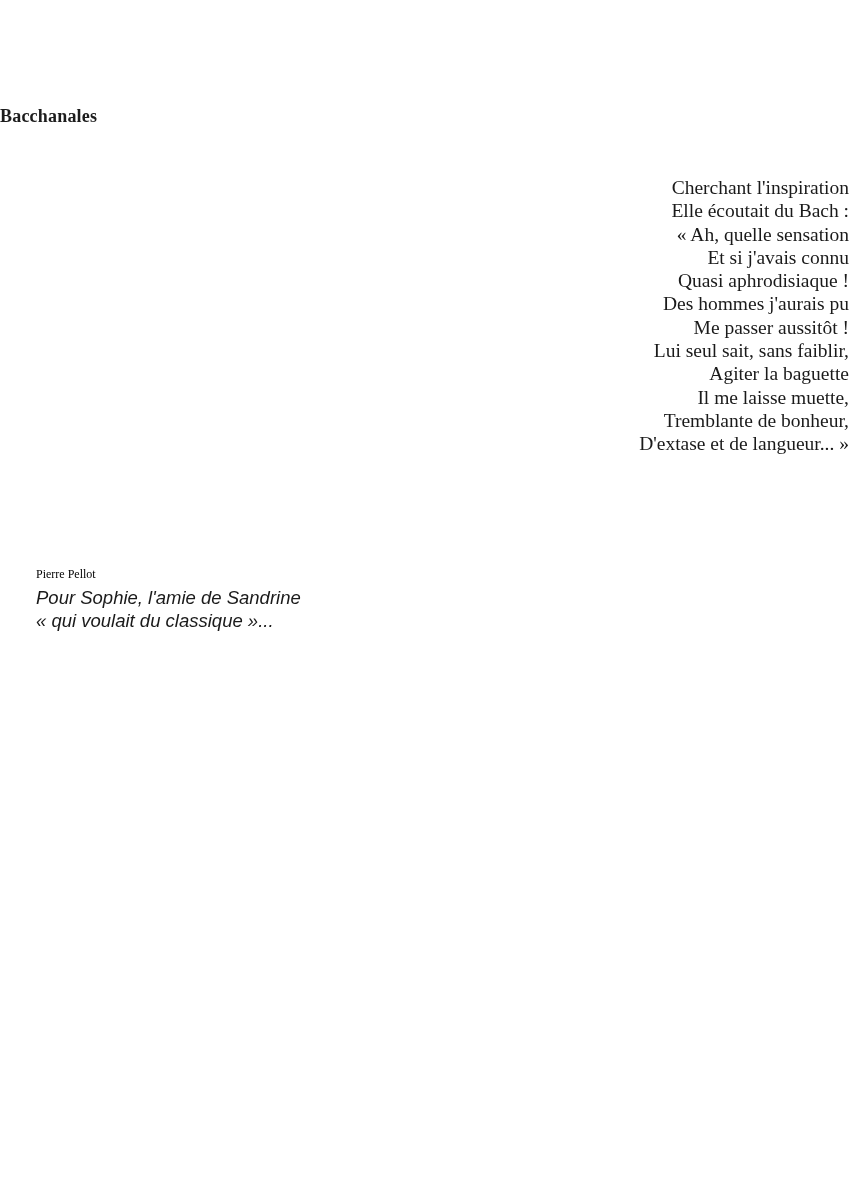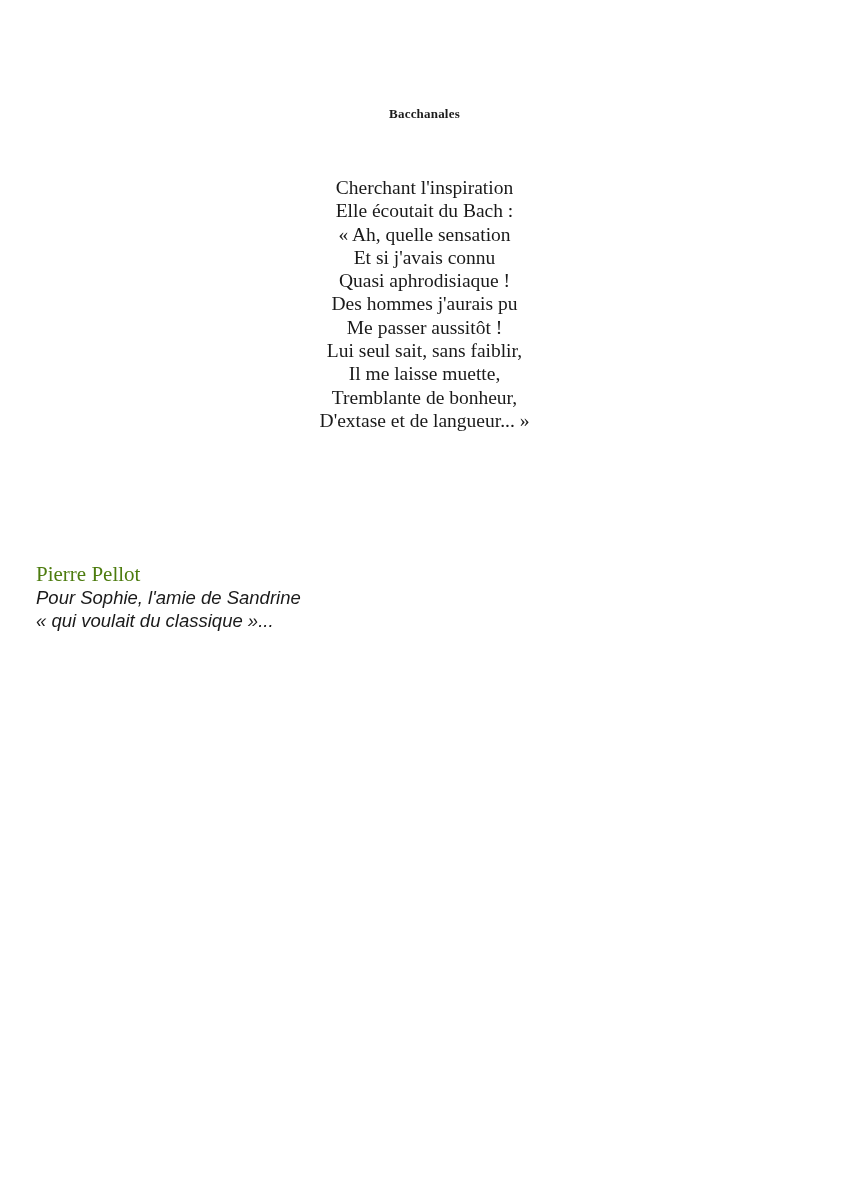--- a/index.html
+++ b/index.html
@@ -21,53 +21,52 @@
     left: 0;
     width: 849px;
     height: 1200px;
     background: #ffffff;
   }
   .poem-title {
     position: absolute;
     top: 106px;
     left: 0;
     width: 849px;
-    text-align: center;
     font-family: "Liberation Serif", serif;
     font-weight: bold;
-    font-size: 13px;
+    font-size: 18px;
     letter-spacing: 0.2px;
     color: #1c1c1c;
   }
   .poem-body {
     position: absolute;
     top: 176px;
     left: 0;
     width: 849px;
-    text-align: center;
+    text-align: right;
   }
   .poem-line {
     font-family: "Liberation Serif", serif;
     font-size: 19.5px;
     line-height: 23.3px;
     color: #1a1a1a;
     white-space: pre;
   }
   .signature {
     position: absolute;
     top: 563px;
     left: 36px;
     width: 500px;
     text-align: left;
   }
   .sig-name {
     font-family: "Liberation Serif", serif;
-    font-size: 21px;
+    font-size: 12px;
     line-height: 23px;
-    color: #4d7c0f;
+    color: #000000;
   }
   .sig-dedication {
     font-family: Liberation Sans, sans-serif;
     font-size: 18.5px;
     line-height: 23px;
     font-style: italic;
     color: #1a1a1a;
   }
 </style>
 </head>
@@ -79,20 +78,21 @@
 
   <div class="poem-body">
     <div class="poem-line">Cherchant l'inspiration</div>
     <div class="poem-line">Elle écoutait du Bach :</div>
     <div class="poem-line">« Ah, quelle sensation</div>
     <div class="poem-line">Et si j'avais connu</div>
     <div class="poem-line">Quasi aphrodisiaque !</div>
     <div class="poem-line">Des hommes j'aurais pu</div>
     <div class="poem-line">Me passer aussitôt !</div>
     <div class="poem-line">Lui seul sait, sans faiblir,</div>
+    <div class="poem-line">Agiter la baguette</div>
     <div class="poem-line">Il me laisse muette,</div>
     <div class="poem-line">Tremblante de bonheur,</div>
     <div class="poem-line">D'extase et de langueur... »</div>
   </div>
 
   <div class="signature">
     <div class="sig-name">Pierre Pellot</div>
     <div class="sig-dedication">Pour Sophie, l'amie de Sandrine</div>
     <div class="sig-dedication">« qui voulait du classique »...</div>
   </div>

